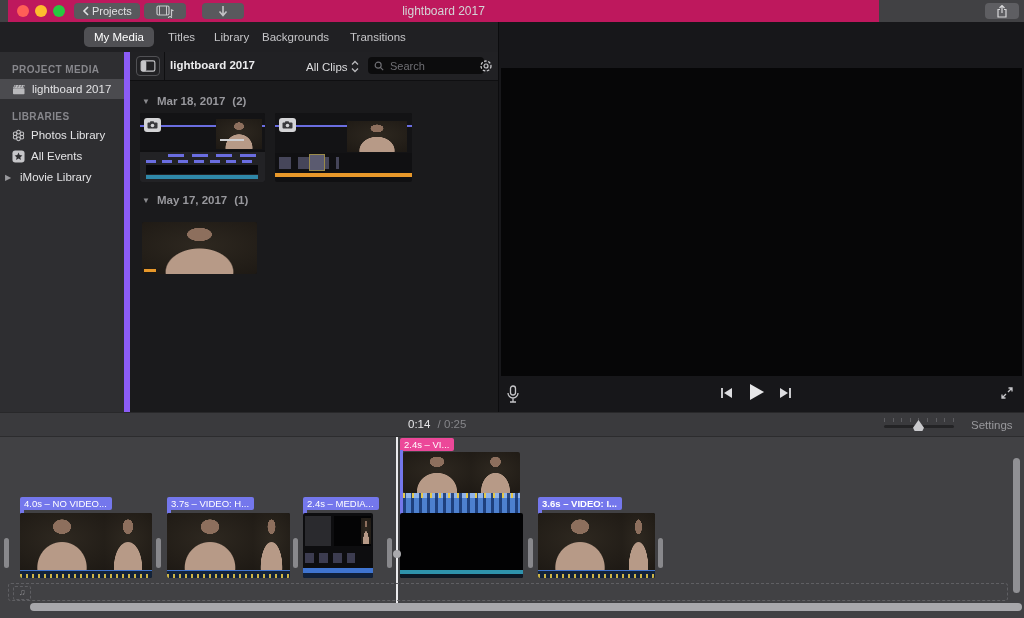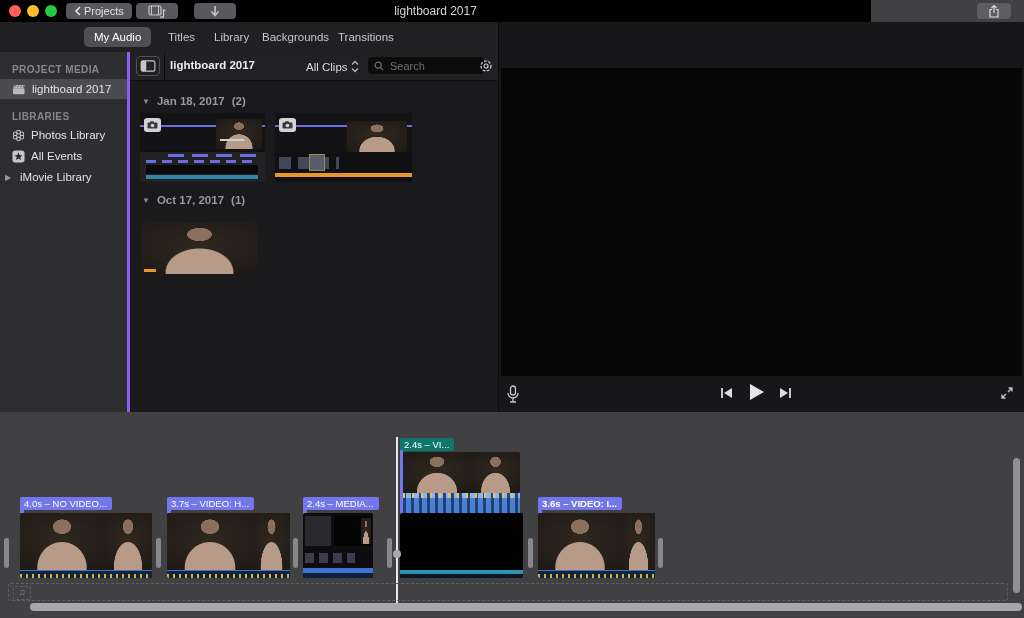--- a/index.html
+++ b/index.html
@@ -3,42 +3,42 @@
 <meta charset="utf-8">
 <style>
   html,body{margin:0;padding:0;background:#000;}
   #app{position:relative;width:1024px;height:618px;background:#414144;
        font-family:"Liberation Sans",sans-serif;overflow:hidden;color:#d8d8da;
        -webkit-font-smoothing:antialiased;}
   .abs{position:absolute;}
   svg{display:block;}
 
   
-  .titlebar{position:absolute;left:0;top:0;width:871px;height:22px;background:#000000;}
+  .titlebar{position:absolute;left:8px;top:0;width:871px;height:22px;background:#be185d;}
   .tl{position:absolute;top:5px;width:12px;height:12px;border-radius:50%;}
   .tl.r{left:9px;background:#ff5f57;} .tl.y{left:27px;background:#febc2e;} .tl.g{left:45px;background:#28c840;}
   .tbtn{position:absolute;top:3px;height:16px;background:#59595d;border:none;border-radius:4px;
         color:#e2e2e4;font-size:11px;font-family:inherit;display:flex;align-items:center;justify-content:center;gap:3px;padding:0 8px;}
   .projects-btn{left:66px;}
   .media-btn{left:136px;width:42px;padding:0;}
   .import-btn{left:194px;width:42px;padding:0;color:#bdbdbf;}
   .win-title{position:absolute;left:0;right:0;top:4px;text-align:center;font-size:12px;color:#d4d4d6;}
   .share-btn{left:977px;width:34px;padding:0;background:#5e5e62;}
 
   
   .topband{position:absolute;left:0;top:22px;width:1024px;height:30px;background:#202023;border-bottom:1px solid #111113;}
   .tab{position:absolute;top:5px;height:20px;border:none;background:transparent;color:#c6c6c9;
        font-size:11.5px;font-family:inherit;padding:0 10px;border-radius:5px;line-height:20px;}
   .tab.selected{background:#505054;color:#fff;}
   .wand-btn{position:absolute;left:504px;top:5px;width:24px;height:22px;background:transparent;border:none;padding:0;}
   .tool-ic{position:absolute;top:6px;width:20px;height:20px;background:transparent;border:none;padding:0;}
   .reset-all{position:absolute;left:952px;top:8px;font-size:11px;color:#98989c;background:none;border:none;font-family:inherit;}
 
   
-  .sidebar{position:absolute;left:0;top:52px;width:130px;height:360px;background:#2e2e31;border-right:3px solid #8b5cf6;box-sizing:border-box;}
+  .sidebar{position:absolute;left:0;top:52px;width:130px;height:360px;background:#2e2e31;border-right:6px solid #8b5cf6;box-sizing:border-box;}
   .sb-hdr{margin:12px 0 4px 12px;font-size:10px;font-weight:bold;letter-spacing:.4px;color:#87878c;}
   .sb-item{display:flex;align-items:center;gap:6px;height:18px;padding-left:12px;font-size:11.5px;color:#e3e3e5;margin:3px 0;}
   .sb-item.selected{background:#4b4b4f;height:20px;}
   .sb-item .dis{font-size:8px;color:#9a9a9e;margin-left:-9px;width:9px;}
 
   .media-pane{position:absolute;left:130px;top:52px;width:368px;height:360px;background:#1a1a1c;}
   .media-header{position:absolute;left:0;top:0;width:368px;height:28px;background:#212124;border-bottom:1px solid #0f0f11;}
   .toggle-btn{position:absolute;left:6px;top:4px;width:24px;height:20px;background:transparent;border:1px solid #515155;border-radius:4px;padding:0;}
   .mh-sep{position:absolute;left:34px;top:0;width:1px;height:28px;background:#0f0f11;}
   .src-title{position:absolute;left:40px;top:7px;font-size:11.5px;font-weight:bold;color:#ececee;}
@@ -127,25 +127,25 @@
     <div class="win-title">lightboard 2017</div>
     <button class="tbtn share-btn">
       <svg width="12" height="13" viewBox="0 0 12 13">
         <path d="M4 4.5 H2 V12 H10 V4.5 H8" stroke="#d7d7d9" stroke-width="1.2" fill="none"></path>
         <path d="M6 8 V1 M3.5 3 L6 .5 L8.5 3" stroke="#d7d7d9" stroke-width="1.2" fill="none"></path>
       </svg>
     </button>
   </div>
 
   <div class="topband">
-    <button class="tab selected" style="left:84px;">My Audio</button>
+    <button class="tab selected" style="left:84px;">My Media</button>
     <button class="tab" style="left:158px;">Titles</button>
     <button class="tab" style="left:204px;">Library</button>
     <button class="tab" style="left:252px;">Backgrounds</button>
-    <button class="tab" style="left:328px;">Transitions</button>
+    <button class="tab" style="left:340px;">Transitions</button>
 
     <button class="wand-btn">
       <svg width="20" height="20" viewBox="0 0 20 20">
         <path d="M4 17 L13 8" stroke="#c6c6c9" stroke-width="2.4"></path>
         <path d="M15 3 v3 M13.5 4.5 h3 M11 2 l1 1 M18 2 l-1 1 M11 7 l1 -1 M18 7 l-1 -1" stroke="#c6c6c9" stroke-width="1"></path>
       </svg>
     </button>
 
     <button class="tool-ic" style="left:634px;">
       <svg width="18" height="18" viewBox="0 0 20 20">
@@ -274,21 +274,21 @@
       <button class="gear-btn">
         <svg width="16" height="16" viewBox="0 0 16 16">
           <circle cx="8" cy="8" r="5" fill="none" stroke="#c6c6c9" stroke-width="1.3" stroke-dasharray="2.6 1.6"></circle>
           <circle cx="8" cy="8" r="2" fill="none" stroke="#c6c6c9" stroke-width="1.2"></circle>
         </svg>
       </button>
     </div>
 
     <div class="group-row" style="left:12px;top:43px;">
       <span class="tri">▼</span>
-      <span>Jan 18, 2017</span>
+      <span>Mar 18, 2017</span>
       <span>(2)</span>
     </div>
 
     <div class="mclip" style="left:10px;top:61px;width:125px;height:69px;">
       <div class="dstrip" style="left:0;top:0;width:125px;height:37px;background:#131315;"></div>
       <div class="dstrip" style="left:0;top:12px;width:125px;height:2px;background:#6a6de0;"></div>
       <div class="dstrip person" style="left:76px;top:6px;width:46px;height:30px;"></div>
       <div class="dstrip" style="left:80px;top:26px;width:24px;height:2px;background:#cfcfd2;"></div>
       <div class="dstrip" style="left:0;top:39px;width:125px;height:30px;background:#222225;"></div>
       <div class="dstrip" style="left:28px;top:41px;width:90px;height:3px;background:repeating-linear-gradient(90deg,#6a6de0 0 16px,rgba(0,0,0,0) 16px 24px);"></div>
@@ -315,21 +315,21 @@
         <svg width="11" height="8" viewBox="0 0 11 8">
           <rect x="0.5" y="1.5" width="10" height="6" rx="1" fill="#3a3a3d"></rect>
           <rect x="3" y="0.3" width="4" height="2" rx="0.8" fill="#3a3a3d"></rect>
           <circle cx="5.5" cy="4.5" r="1.8" fill="#d4d4d6"></circle>
         </svg>
       </div>
     </div>
 
     <div class="group-row" style="left:12px;top:142px;">
       <span class="tri">▼</span>
-      <span>Oct 17, 2017</span>
+      <span>May 17, 2017</span>
       <span>(1)</span>
     </div>
 
     <div class="mclip" style="left:12px;top:170px;width:115px;height:52px;">
       <div class="dstrip person" style="left:0;top:0;width:115px;height:52px;"></div>
       <div class="dstrip" style="left:2px;top:47px;width:12px;height:3px;background:#e8982a;"></div>
     </div>
   </div>
 
   <div class="viewer">
@@ -357,20 +357,32 @@
           <path d="M2 2 L10 7 L2 12 Z" fill="#dddde0"></path>
       </svg>
     </button>
     <button class="vc-btn" style="left:500px;top:363px;">
       <svg width="16" height="16" viewBox="0 0 16 16">
         <path d="M9.5 3 H13 V6.5 M13 3 L9 7 M6.5 13 H3 V9.5 M3 13 L7 9" stroke="#c6c6c9" stroke-width="1.3" fill="none"></path>
       </svg>
     </button>
   </div>
 
+  <div class="timebar">
+    <div class="time-display">
+      <span class="time-cur">0:14</span>
+      <span class="time-tot">/ 0:25</span>
+    </div>
+    <div class="zoom-slider">
+      <div class="zs-ticks"></div>
+      <div class="zs-track"></div>
+      <div class="zs-thumb"></div>
+    </div>
+    <button class="settings-label">Settings</button>
+  </div>
 
   <div class="timeline">
 
     <div class="clip-label" style="left:20px;top:60px;">4.0s – NO VIDEO...</div>
     <div class="label-tail" style="left:20px;top:72px;height:6px;"></div>
     <div class="tl-clip" style="left:20px;width:132px;">
       <div class="tl-video">
         <div class="person" style="width:64%;"></div>
         <div class="person" style="width:36%;"></div>
       </div>
@@ -391,21 +403,21 @@
     <div class="label-tail" style="left:303px;top:72px;height:6px;"></div>
     <div class="tl-clip" style="left:303px;width:70px;background:#0d0d0f;">
       <div class="dstrip" style="left:2px;top:3px;width:26px;height:30px;background:#2a2a2e;"></div>
       <div class="dstrip" style="left:31px;top:3px;width:37px;height:30px;background:#040405;"></div>
       <div class="dstrip person" style="left:58px;top:5px;width:10px;height:26px;"></div>
       <div class="dstrip" style="left:2px;top:40px;width:50px;height:10px;background:repeating-linear-gradient(90deg,#3c3c50 0 9px,rgba(0,0,0,0) 9px 14px);"></div>
       <div class="dstrip" style="left:0;top:55px;width:70px;height:5px;background:#3f74d0;"></div>
       <div class="dstrip" style="left:0;top:60px;width:70px;height:5px;background:#10203a;"></div>
     </div>
 
-    <div class="clip-label" style="left:400px;top:1px;background:#0f766e;">2.4s – VI...</div>
+    <div class="clip-label" style="left:400px;top:1px;background:#ec4899;">2.4s – VI...</div>
     <div class="label-tail" style="left:400px;top:13px;height:67px;width:3px;"></div>
     <div class="label-tail" style="left:517px;top:68px;height:14px;width:3px;"></div>
     <div class="abs" style="left:403px;top:15px;width:117px;height:41px;overflow:hidden;border-radius:2px;display:flex;">
       <div class="person" style="width:58%;"></div>
       <div class="person" style="width:42%;"></div>
     </div>
     <div class="abs" style="left:403px;top:56px;width:117px;height:21px;border-radius:0 0 2px 2px;
          background-color:#4d80cf;
          background-image:
            repeating-linear-gradient(90deg,#e3c84a 0 2px,rgba(0,0,0,0) 2px 9px),

